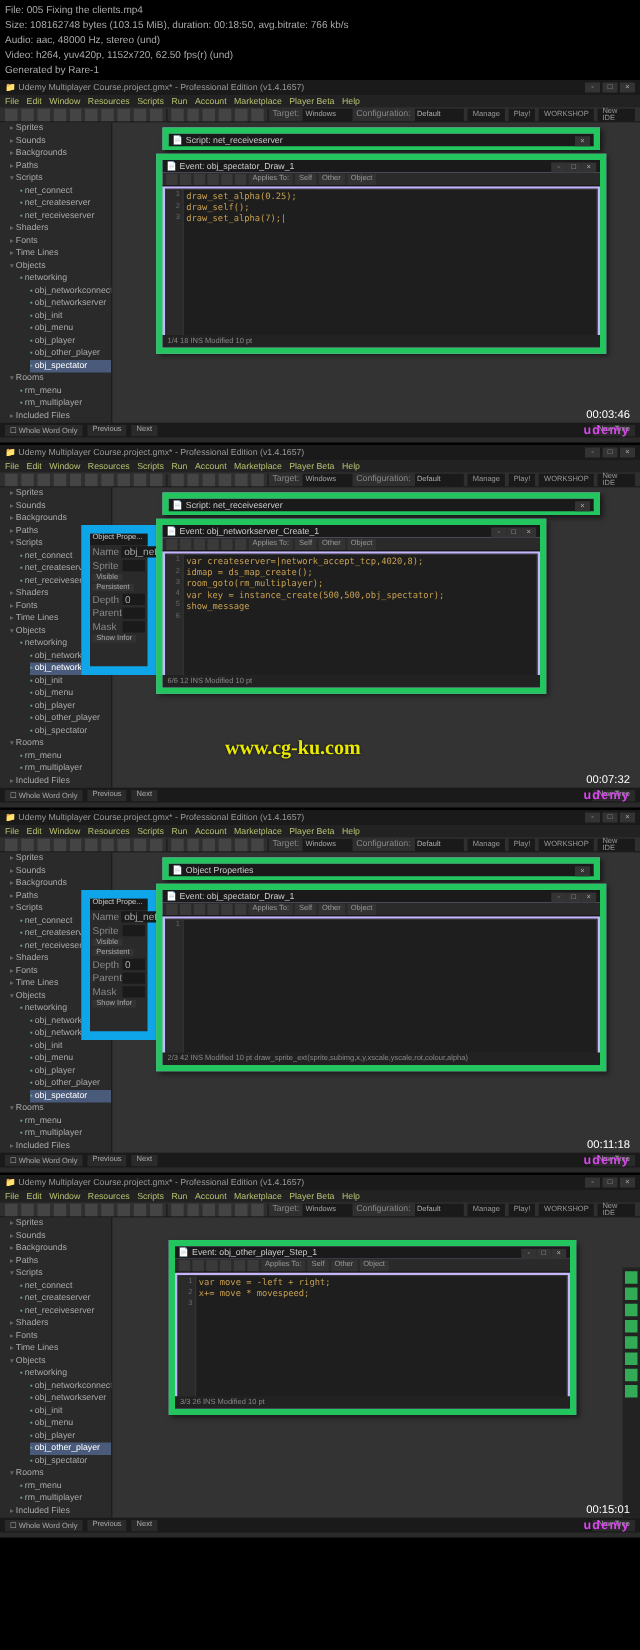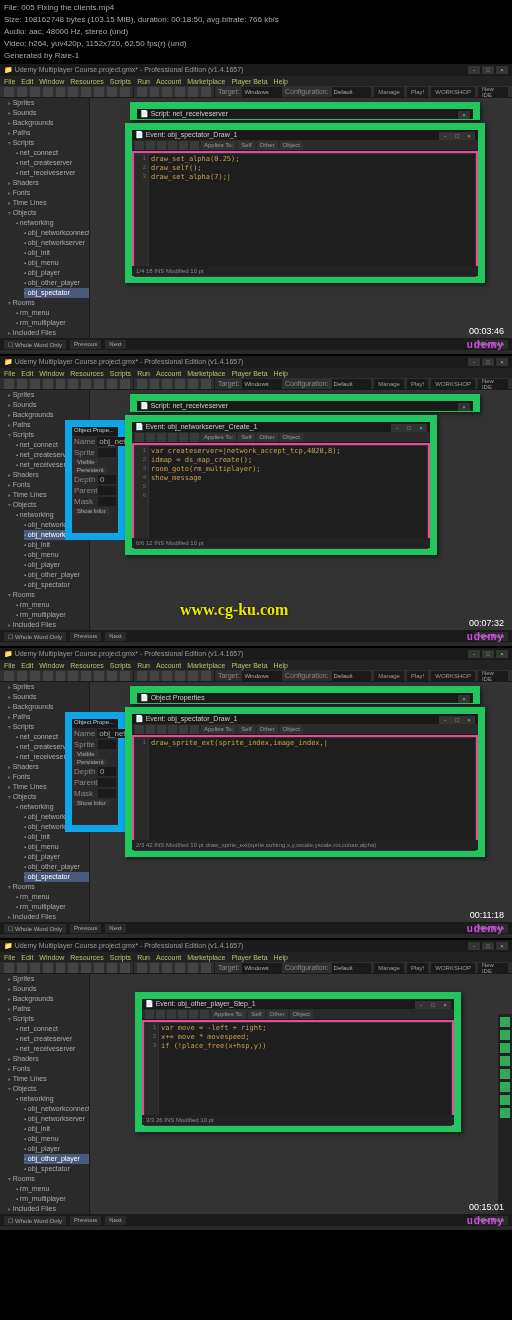--- a/index.html
+++ b/index.html
@@ -19,21 +19,21 @@
 .toolbar .btn{background:#1a1a1a;height:10px;padding:0 4px;font-size:6px;display:inline-flex;align-items:center;color:#999}
 .body{display:flex;height:240px}
 .tree{width:90px;background:#2a2a2a;border-right:1px solid #1a1a1a;overflow:hidden}
 .tree ul{list-style:none;padding-left:8px}
 .tree li{font-size:7px;line-height:10px;color:#aaa;white-space:nowrap}
 .tree li::before{content:"▸ ";color:#666;font-size:6px}
 .tree li.open::before{content:"▾ "}
 .tree li.sel{background:#4a5a7a;color:#fff}
 .tree li.ico::before{content:"▪ ";color:#6a8}
 .main{flex:1;background:#333;position:relative}
-.win{position:absolute;background:#ec4899;border:7px solid #22c55e;box-shadow:2px 2px 4px rgba(0,0,0,.5)}
+.win{position:absolute;background:#c4b5fd;border:5px solid #22c55e;box-shadow:2px 2px 4px rgba(0,0,0,.5)}
 .win .wt{background:#1a1a1a;height:10px;font-size:7px;color:#ccc;padding:0 3px;display:flex;align-items:center}
 .win .wt .wbtns{margin-left:auto}
 .win .wtb{background:#2a2a2a;height:11px;display:flex;align-items:center;gap:2px;padding:0 3px;border-bottom:1px solid #1a1a1a}
 .win .wtb .tico{width:9px;height:9px;background:#3a3a3a}
 .win .wtb .tbtn{background:#333;font-size:6px;padding:0 3px;height:9px;display:inline-flex;align-items:center;color:#999}
 .code{background:#1e1e1e;border:1px solid #333;margin:2px;position:relative}
 .code .gut{position:absolute;left:0;top:0;bottom:0;width:14px;background:#2a2a2a;border-right:1px solid #333}
 .code .gut div{font-size:6px;color:#666;text-align:right;padding-right:2px;line-height:9px}
 .code .lines{padding-left:16px;padding-top:1px}
 .code .ln{font-size:7px;line-height:9px;font-family:Consolas,monospace;color:#c8a050;white-space:pre}
@@ -337,36 +337,37 @@
                 <div>2</div>
                 <div>3</div>
                 <div>4</div>
                 <div>5</div>
                 <div>6</div>
               </div>
       <div class="lines">
                 <div class="ln">var createserver=|network_accept_tcp,4020,8);</div>
                 <div class="ln">idmap = ds_map_create();</div>
                 <div class="ln">room_goto(rm_multiplayer);</div>
+                <div class="ln">var key = instance_create(500,500,obj_spectator);</div>
                 <div class="ln">show_message</div>
               </div>
     </div>
     <div class="sb">6/6   12        INS      Modified    10 pt</div>
   </div>
       </div>
     </div>
     <div class="bottombar">
       <span class="btn">☐ Whole Word Only</span>
       <span class="btn">Previous</span>
       <span class="btn">Next</span>
       <span style="margin-left:auto" class="btn">New Tree</span>
     </div>
     <div class="ts">00:07:32</div>
     <div class="udemy">udemy</div>
-    <div class="watermark" style="left:180px;top:245px">www.cg-ku.com</div>
+    <div class="watermark" style="left:180px;top:234px">www.cg-ku.com</div>
   </div>
     <div class="shot">
     <div class="titlebar">📁 Udemy Multiplayer Course.project.gmx* - Professional Edition (v1.4.1657)
       <span class="wbtns">
           <span>-</span>
           <span>□</span>
           <span>×</span>
         </span></div>
     <div class="menubar">
         <span>File</span>
@@ -494,23 +495,20 @@
               <span class="tico"></span>
               <span class="tbtn">Applies To:</span>
               <span class="tbtn">Self</span>
               <span class="tbtn">Other</span>
               <span class="tbtn">Object</span>
             </div>
     <div class="code" style="height:114px">
       <div class="gut">
                 <div>1</div>
               </div>
-      <div class="lines">
-                <div class="ln">draw_sprite_ext(sprite_index,image_index,|</div>
-              </div>
     </div>
     <div class="sb">2/3   42        INS      Modified    10 pt    draw_sprite_ext(sprite,subimg,x,y,xscale,yscale,rot,colour,alpha)</div>
   </div>
       </div>
     </div>
     <div class="bottombar">
       <span class="btn">☐ Whole Word Only</span>
       <span class="btn">Previous</span>
       <span class="btn">Next</span>
       <span style="margin-left:auto" class="btn">New Tree</span>
@@ -632,21 +630,20 @@
             </div>
     <div class="code" style="height:104px">
       <div class="gut">
                 <div>1</div>
                 <div>2</div>
                 <div>3</div>
               </div>
       <div class="lines">
                 <div class="ln">var move = -left + right;</div>
                 <div class="ln">x+= move * movespeed;</div>
-                <div class="ln">if (!place_free(x+hsp,y))</div>
               </div>
     </div>
     <div class="sb">3/3   26        INS      Modified    10 pt</div>
   </div>
       </div>
     </div>
     <div class="bottombar">
       <span class="btn">☐ Whole Word Only</span>
       <span class="btn">Previous</span>
       <span class="btn">Next</span>

